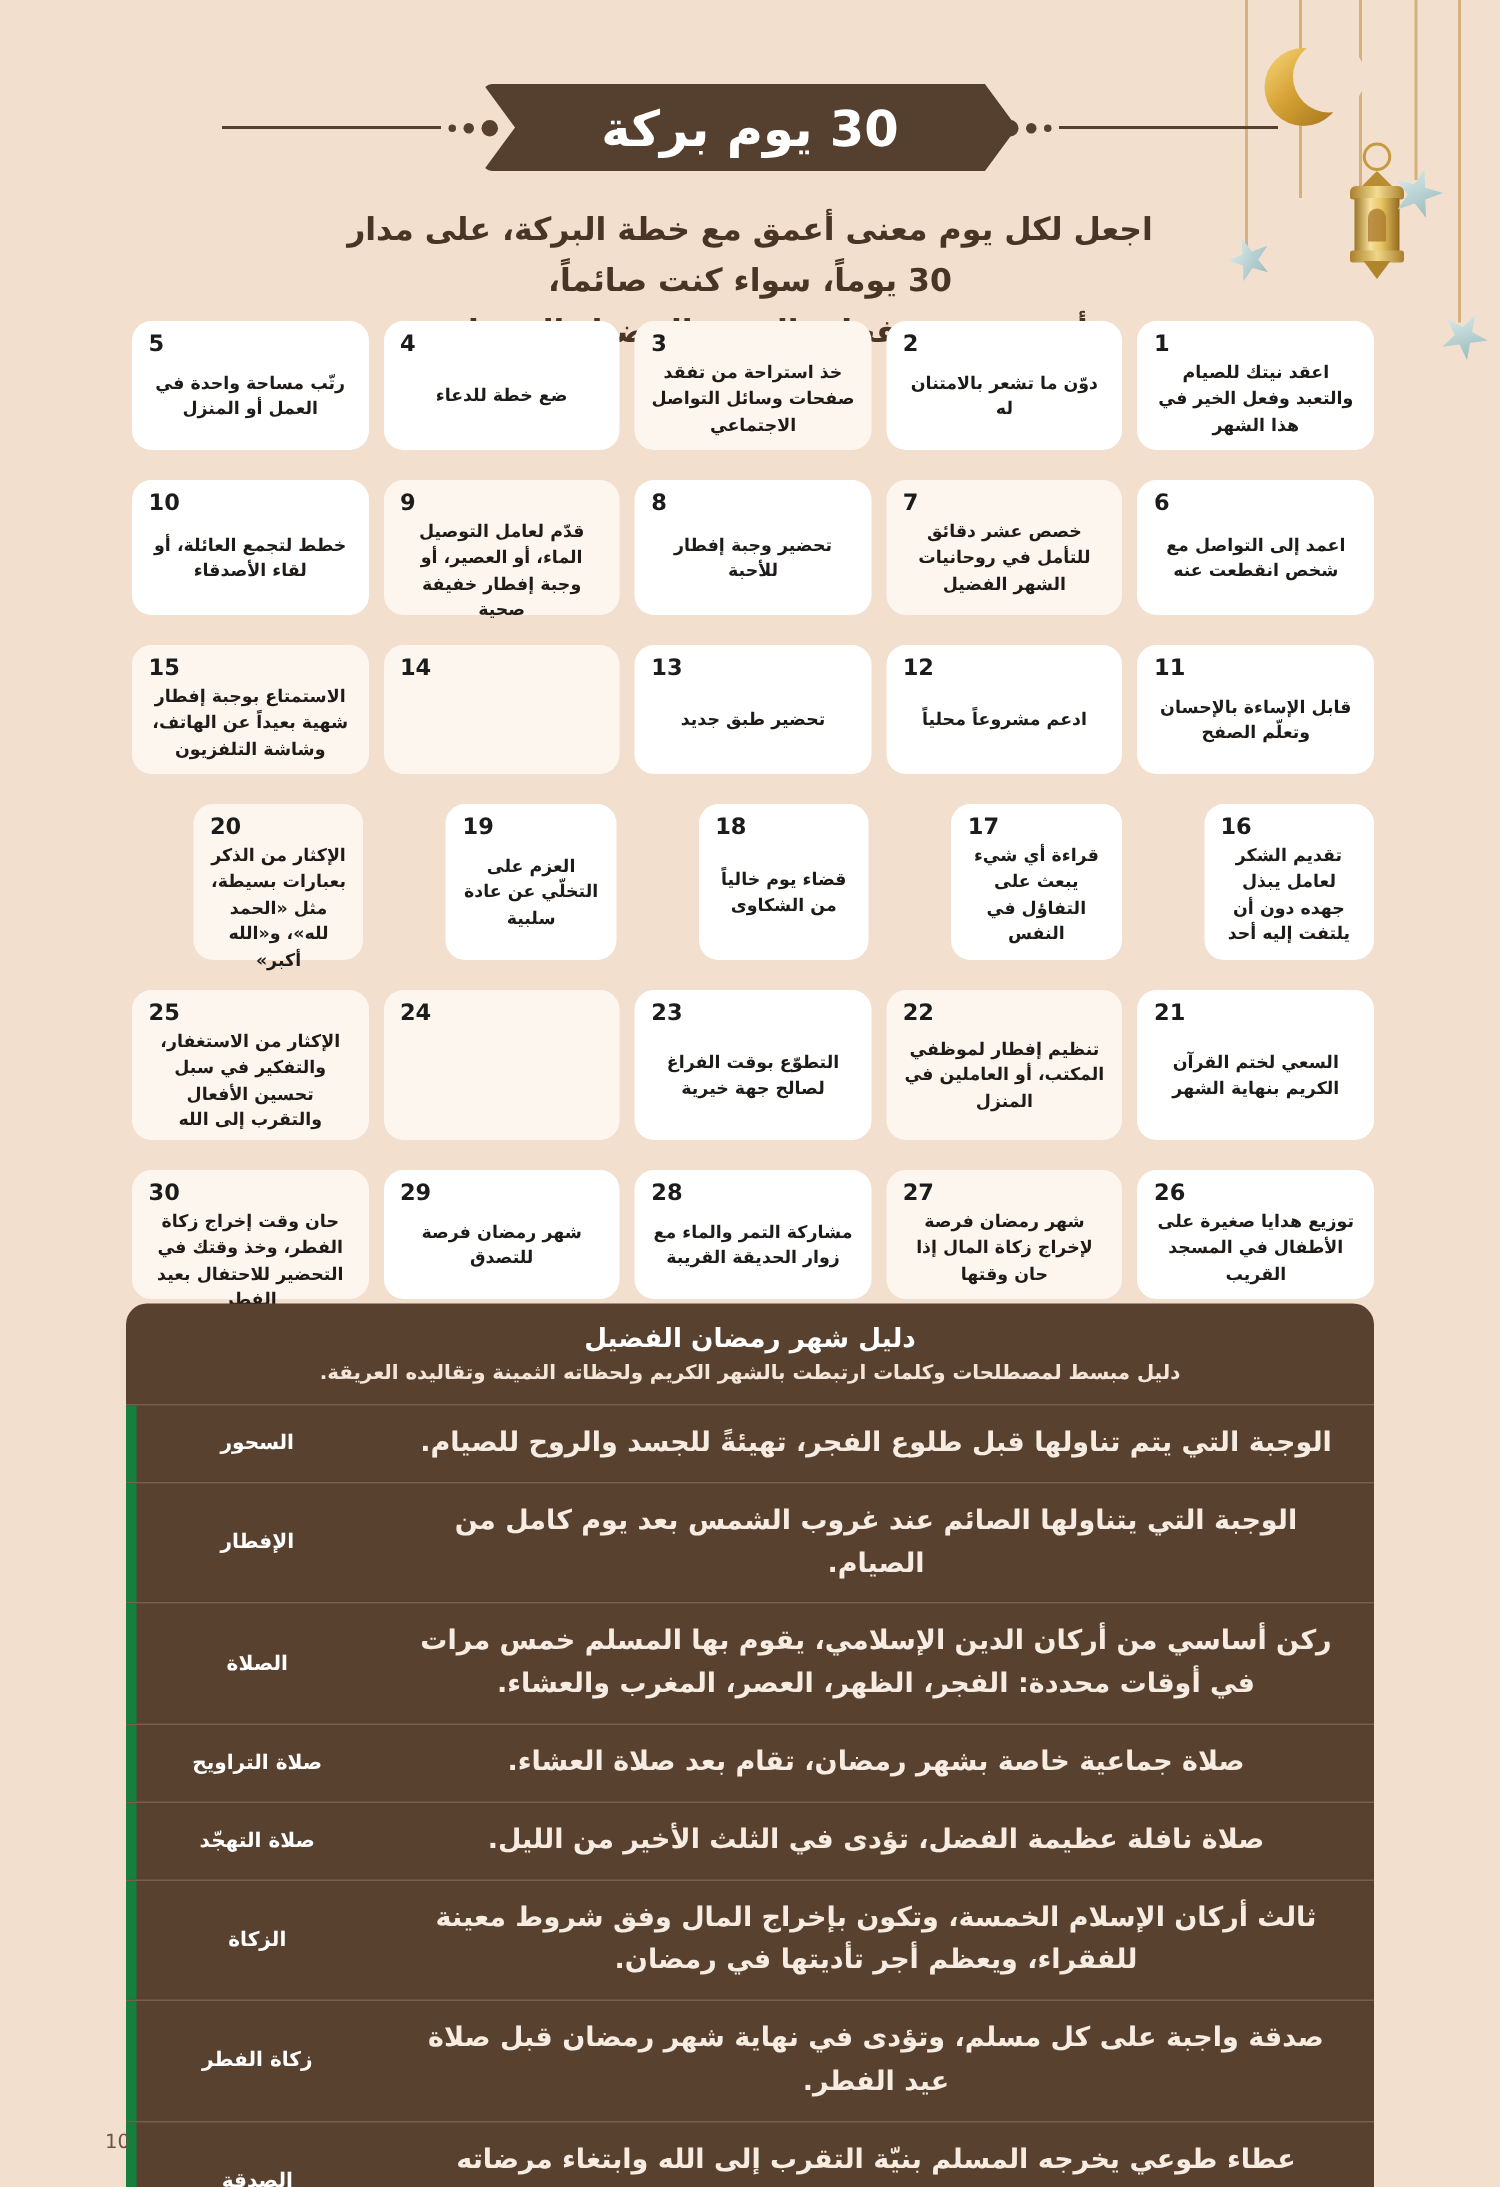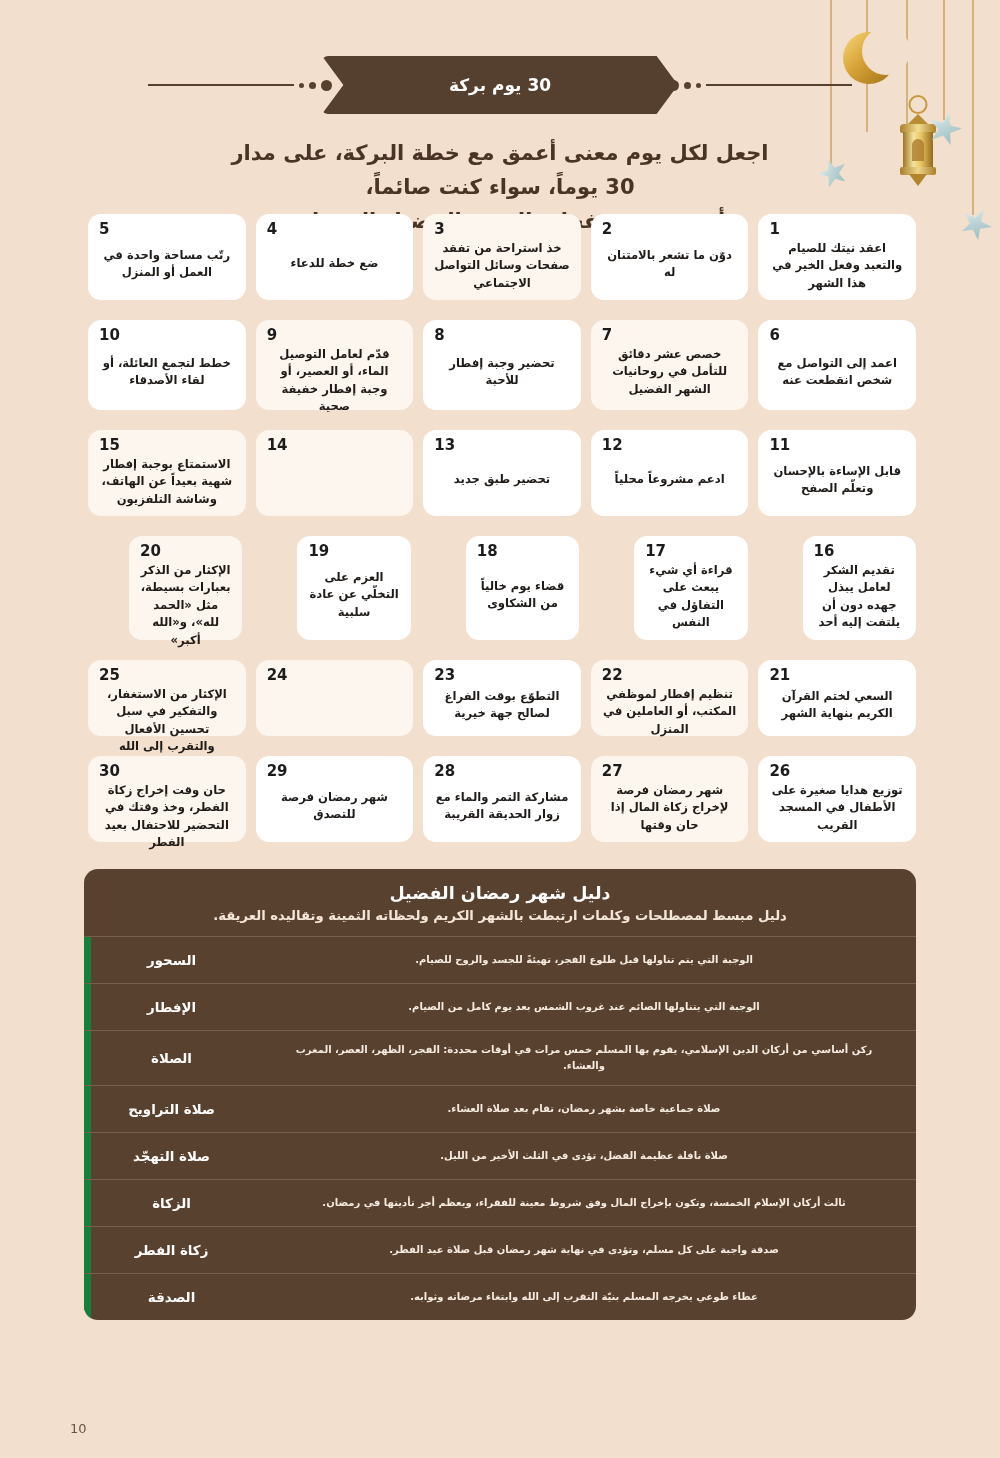--- a/index.html
+++ b/index.html
@@ -153,21 +153,21 @@
     background: #55402f;
     display: flex;
     align-items: center;
     justify-content: center;
     border-radius: 6px;
     clip-path: polygon(0% 0%, 94% 0%, 100% 50%, 94% 100%, 0% 100%, 6% 50%);
     margin: 0 -10px;
   }
   .banner-text {
     color: #fff;
-    font-size: 17px;
+    font-size: 33px;
     font-weight: bold;
     letter-spacing: .3px;
     direction: rtl;
   }
 
   .subtitle {
     position: absolute;
     top: 136px;
     left: 0; right: 0;
     text-align: center;
@@ -220,21 +220,21 @@
     font-size: 11.6px;
     font-weight: bold;
     color: #1f1b18;
     line-height: 1.52;
     direction: rtl;
   }
   .row-h1 .card { height: 86px; }
   .row-h2 .card { height: 90px; }
   .row-h3 .card { height: 86px; }
   .row-h4 .card { height: 104px; margin-left: 45px; }
-  .row-h5 .card { height: 76px; }
+  .row-h5 .card { height: 100px; }
   .row-h6 .card { height: 86px; }
 
   .grid-row {
     display: flex;
     gap: 10px;
     width: 100%;
     margin-bottom: 10px;
   }
 
   
@@ -282,21 +282,21 @@
     box-sizing: border-box;
     border-left: 7px solid #15803d;
     text-align: center;
   }
   .gl-def {
     flex: 1;
     display: flex;
     align-items: center;
     justify-content: center;
     color: #f6ece2;
-    font-size: 10px;
+    font-size: 18px;
     font-weight: bold;
     line-height: 1.6;
     padding: 11px 26px;
     box-sizing: border-box;
     text-align: center;
   }
 
   .page-num {
     position: absolute;
     left: 70px;

